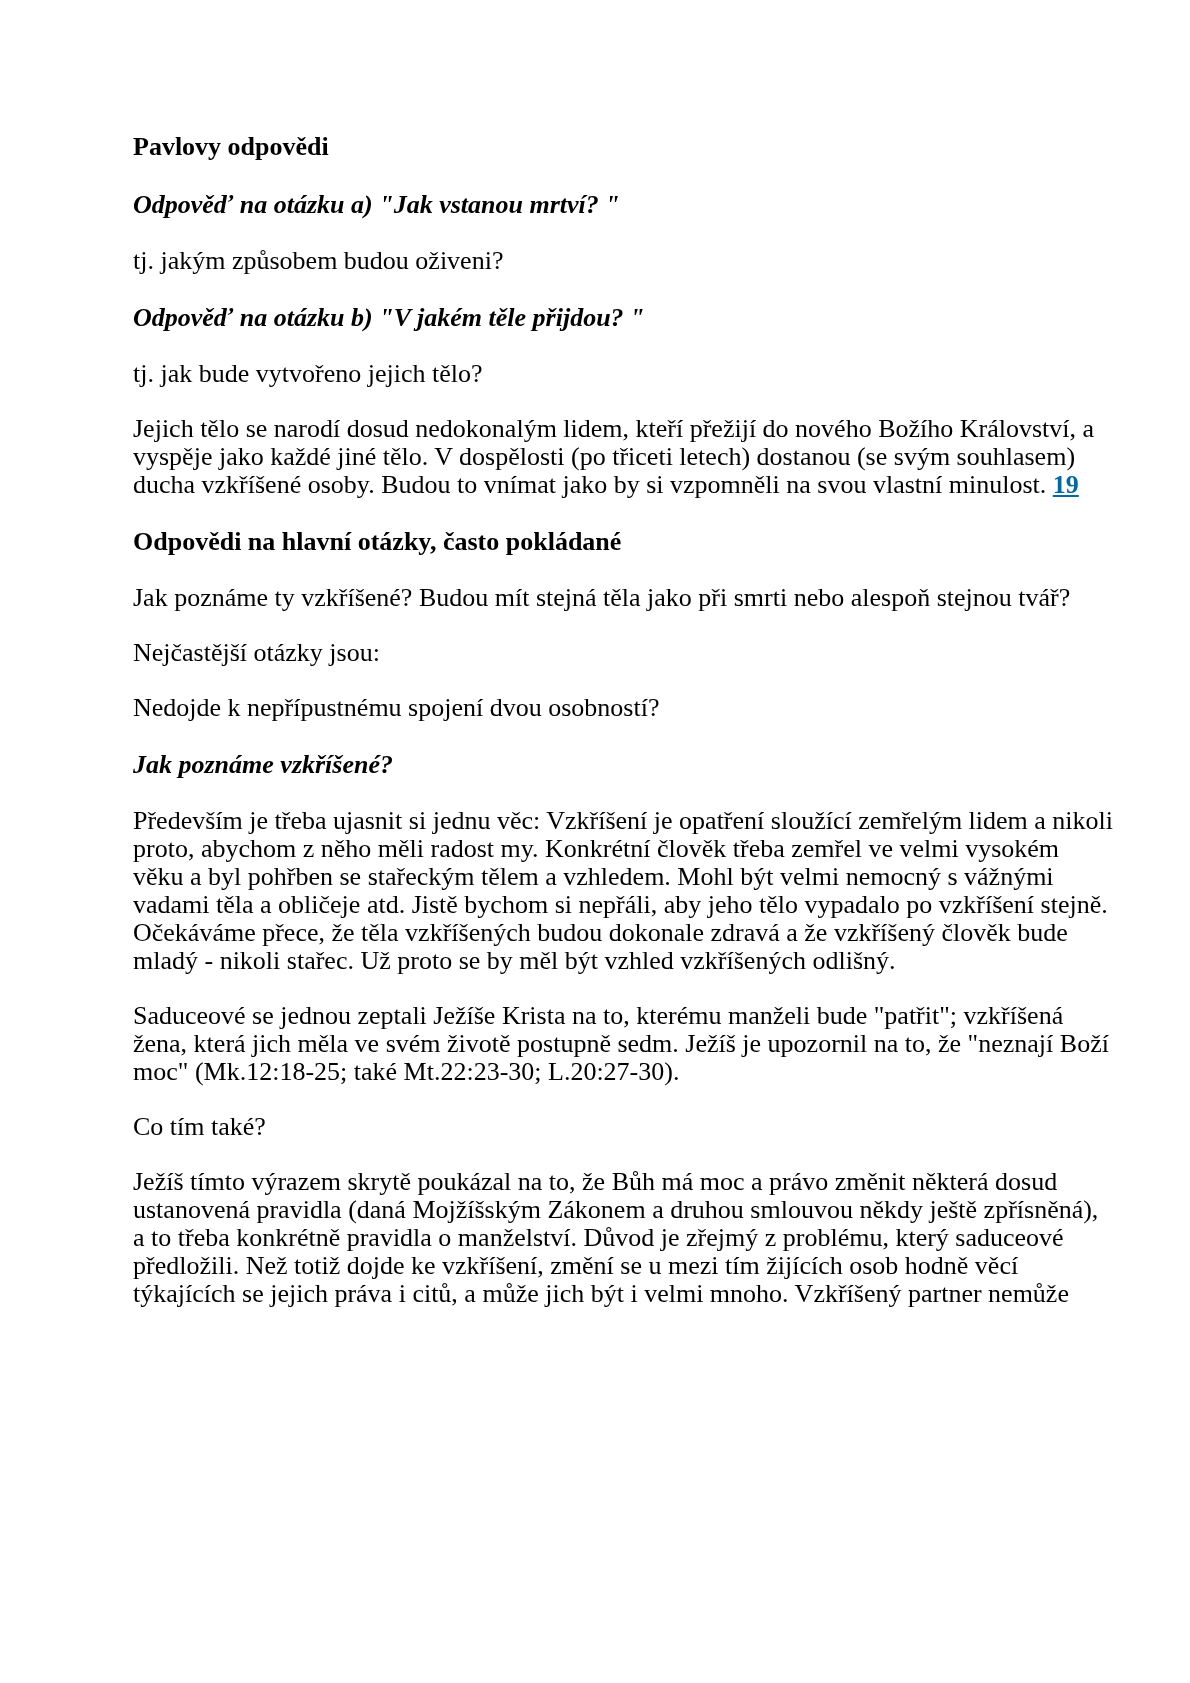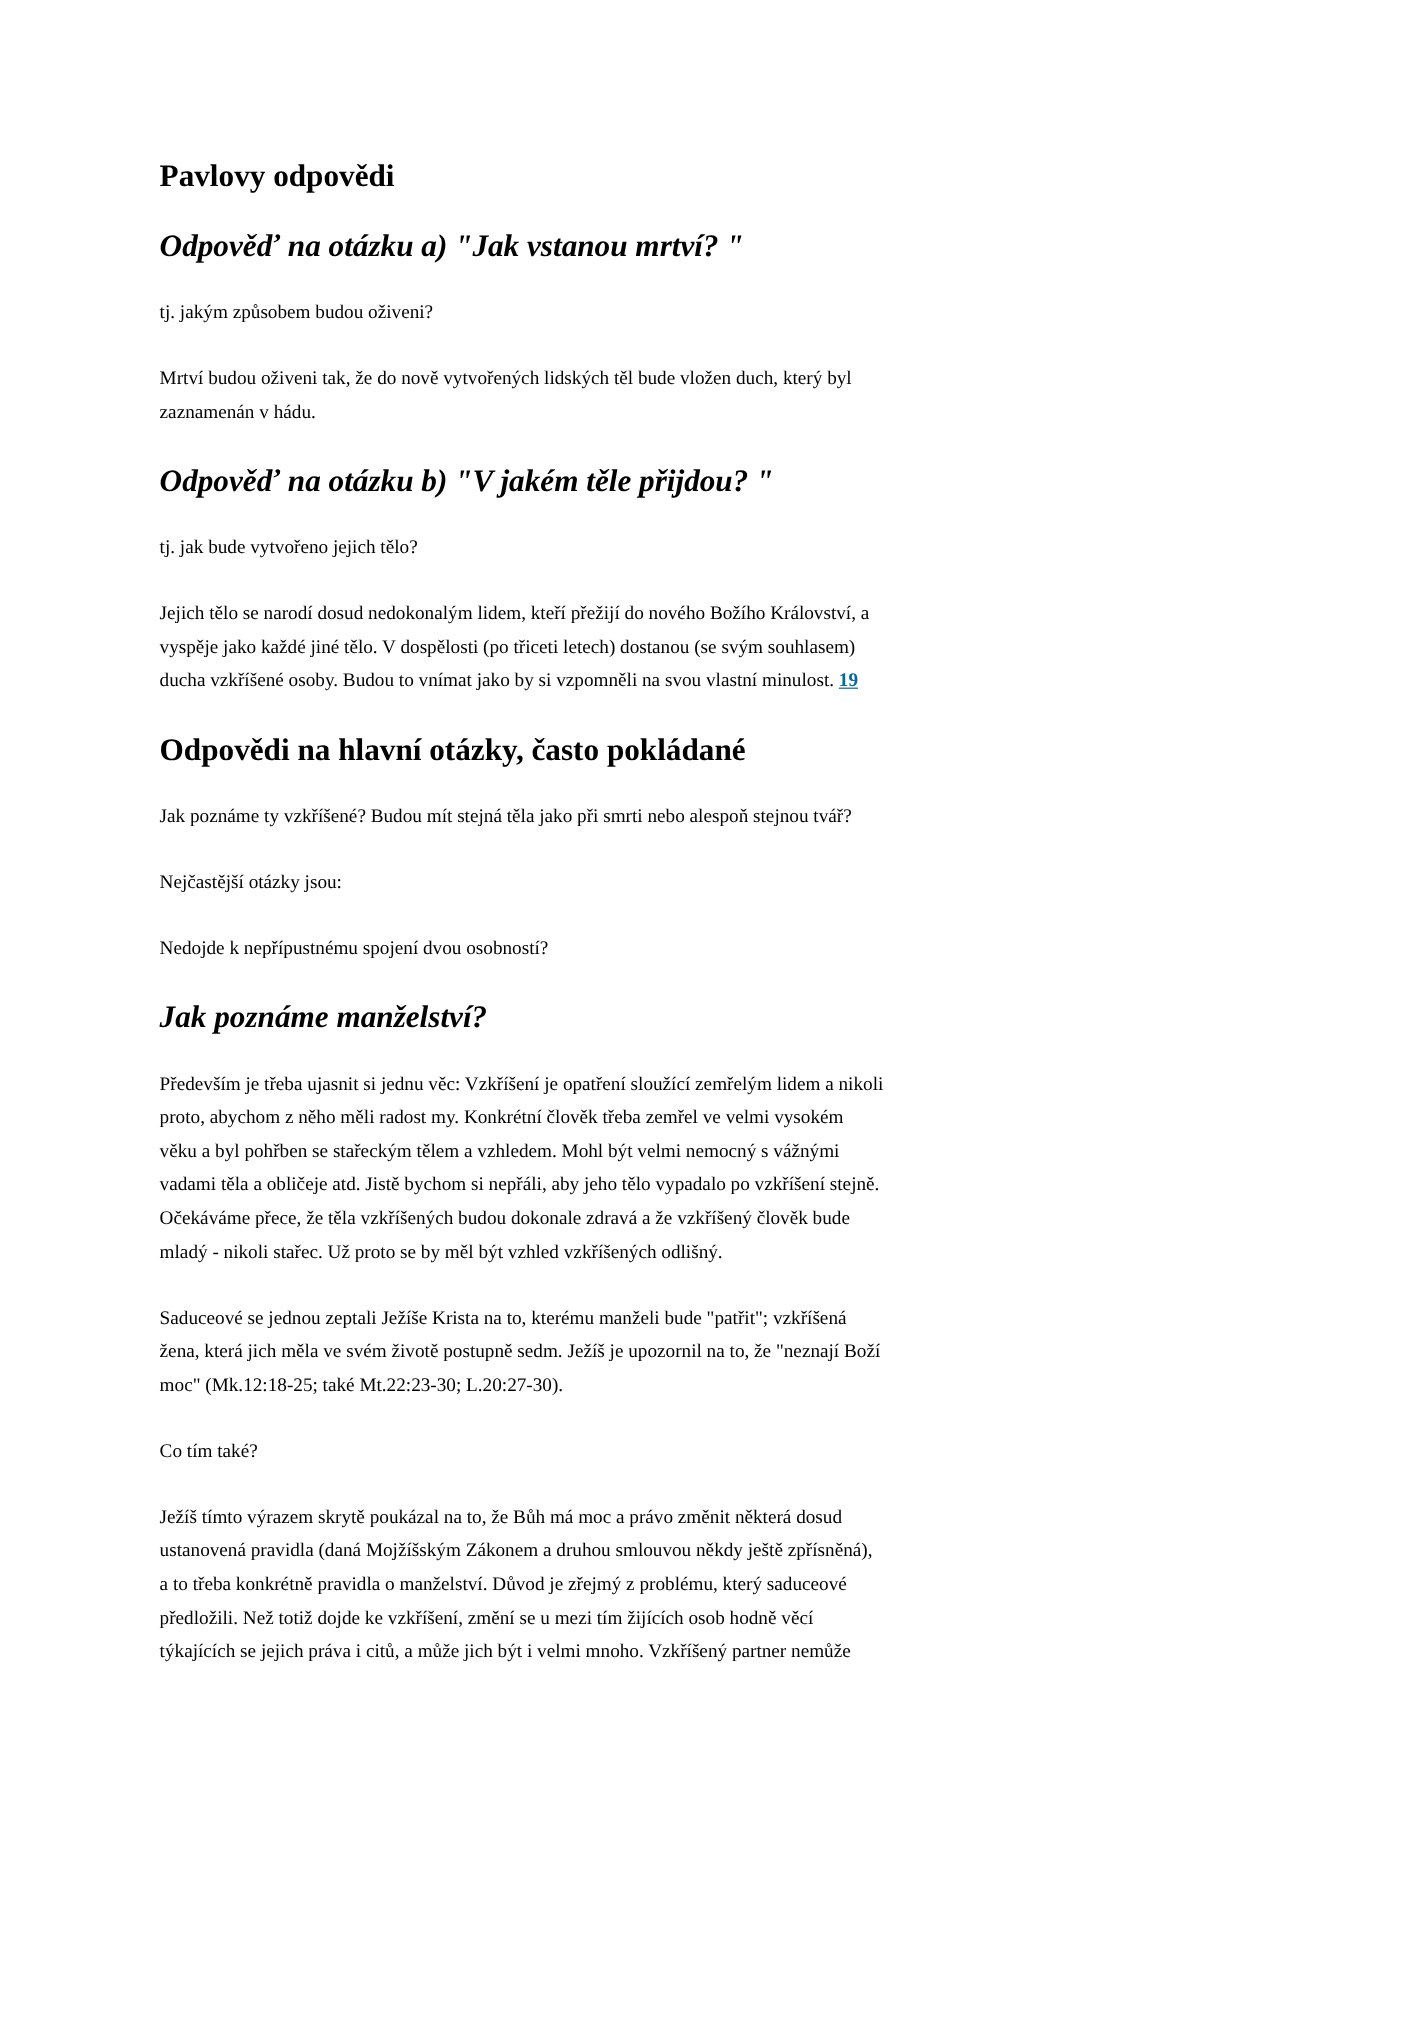--- a/index.html
+++ b/index.html
@@ -16,21 +16,21 @@
   }
   .page {
     box-sizing: border-box;
     width: 1190px;
     height: 1520px;
     padding: 131px 40px 0 133px;
     background: #ffffff;
   }
   .doc p {
     margin: 0 0 27px 0;
-    font-size: 16px;
+    font-size: 26px;
     line-height: 28px;
     white-space: pre; 
   }
   .doc p.h-bold {
     font-weight: bold;
     font-size: 26px;
     line-height: 31px;
   }
   .doc p.h-bolditalic {
     font-weight: bold;
@@ -50,40 +50,38 @@
 
 <div class="page">
   <div class="doc">
 
     <p class="h-bold">Pavlovy odpovědi</p>
 
     <p class="h-bolditalic">Odpověď na otázku a) "Jak vstanou mrtví? "</p>
 
     <p class="body">tj. jakým způsobem budou oživeni?</p>
 
-    <p class="body">Mrtví budou oživeni tak, že do nově vytvořených lidských těl bude vložen duch, který byl
-zaznamenán v hádu.</p>
 
     <p class="h-bolditalic">Odpověď na otázku b) "V jakém těle přijdou? "</p>
 
     <p class="body">tj. jak bude vytvořeno jejich tělo?</p>
 
     <p class="body"><span>Jejich tělo se narodí dosud nedokonalým lidem, kteří přežijí do nového Božího Království, a
 vyspěje jako každé jiné tělo. V dospělosti (po třiceti letech) dostanou (se svým souhlasem)
 ducha vzkříšené osoby. Budou to vnímat jako by si vzpomněli na svou vlastní minulost. </span><a class="ref-link">19</a></p>
 
     <p class="h-bold">Odpovědi na hlavní otázky, často pokládané</p>
 
     <p class="body">Jak poznáme ty vzkříšené? Budou mít stejná těla jako při smrti nebo alespoň stejnou tvář?</p>
 
     <p class="body">Nejčastější otázky jsou:</p>
 
     <p class="body">Nedojde k nepřípustnému spojení dvou osobností?</p>
 
-    <p class="h-bolditalic">Jak poznáme manželství?</p>
+    <p class="h-bolditalic">Jak poznáme vzkříšené?</p>
 
     <p class="body">Především je třeba ujasnit si jednu věc: Vzkříšení je opatření sloužící zemřelým lidem a nikoli
 proto, abychom z něho měli radost my. Konkrétní člověk třeba zemřel ve velmi vysokém
 věku a byl pohřben se stařeckým tělem a vzhledem. Mohl být velmi nemocný s vážnými
 vadami těla a obličeje atd. Jistě bychom si nepřáli, aby jeho tělo vypadalo po vzkříšení stejně.
 Očekáváme přece, že těla vzkříšených budou dokonale zdravá a že vzkříšený člověk bude
 mladý - nikoli stařec. Už proto se by měl být vzhled vzkříšených odlišný.</p>
 
 
     <p class="body">Saduceové se jednou zeptali Ježíše Krista na to, kterému manželi bude "patřit"; vzkříšená

